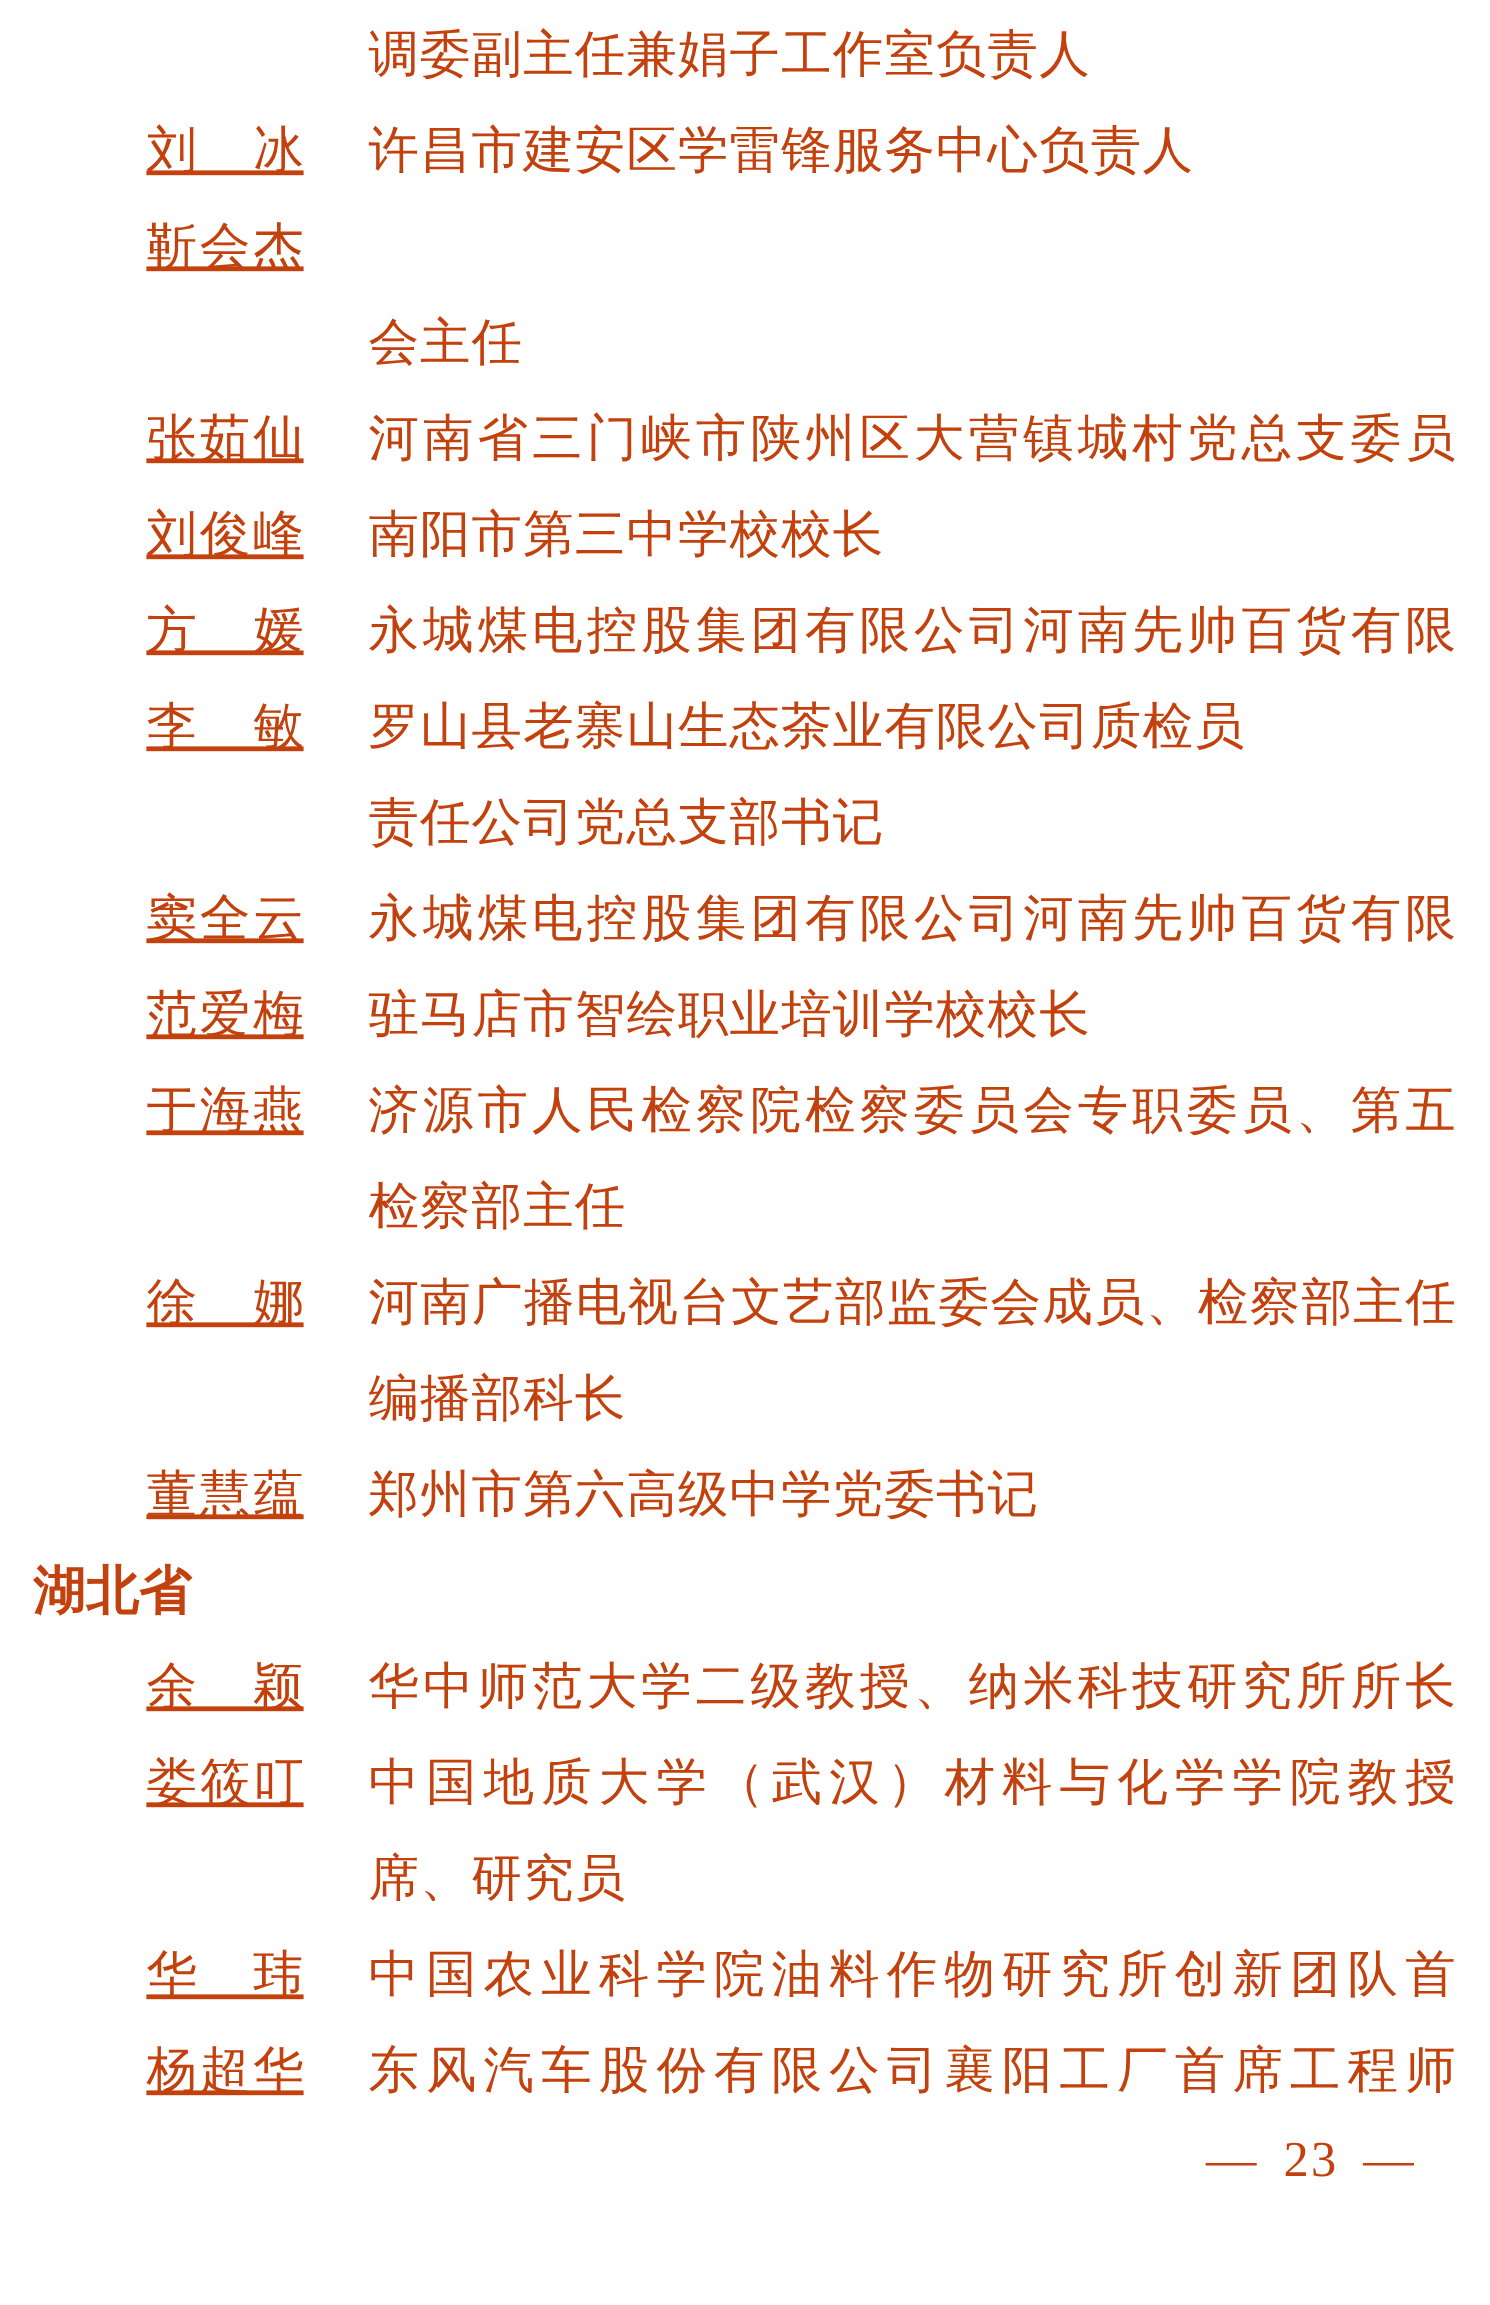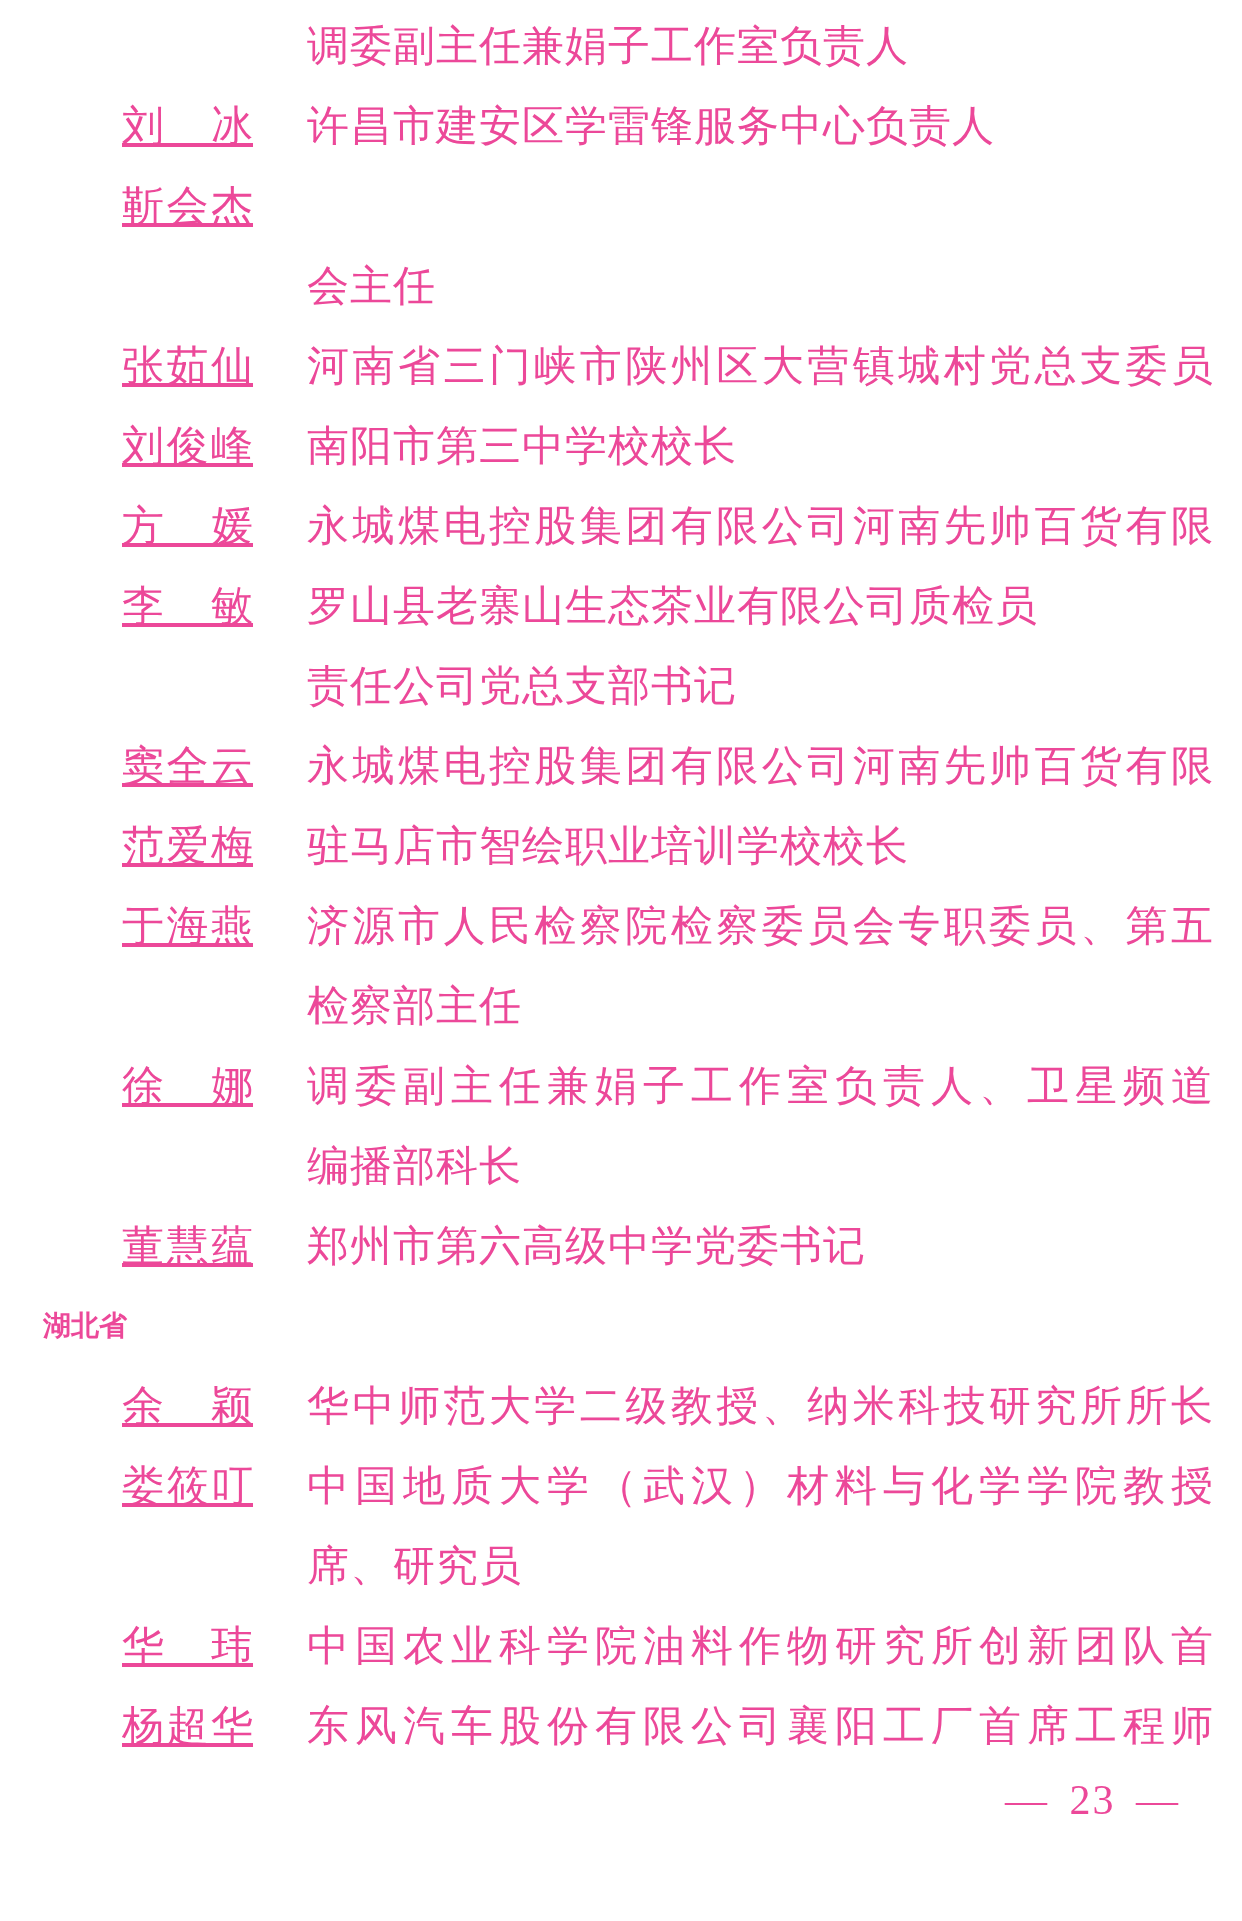--- a/index.html
+++ b/index.html
@@ -1,21 +1,21 @@
 <!DOCTYPE html>
 <html><head>
 <meta charset="utf-8">
 <style>
   html, body { margin: 0; padding: 0; }
   .page {
     position: relative;
     width: 1242px;
     height: 1921px;
     background: #ffffff;
-    color: #ec4899;
+    color: #c2410c;
     font-family: "Liberation Serif", "DejaVu Serif", serif;
     overflow: hidden;
   }
   .content {
     position: absolute;
     top: 6px;
     left: 0;
     width: 100%;
   }
   .line { position: relative; height: 80px; }
@@ -48,24 +48,23 @@
     white-space: normal;
     text-align: justify;
     text-align-last: justify;
   }
   .section-title {
     position: absolute;
     left: 28px;
     top: 0;
     height: 80px;
     line-height: 80px;
-    font-size: 28px;
+    font-size: 44px;
     font-weight: bold;
     font-family: "Liberation Sans", "DejaVu Sans", sans-serif;
-    margin-left: 15px;
   }
   .page-number {
     position: absolute;
     top: 1776px;
     right: 62px;
     font-size: 42px;
     letter-spacing: 2px;
     word-spacing: 8px;
   }
 </style>
@@ -133,21 +132,21 @@
     <span class="title stretch">济源市人民检察院检察委员会专职委员、第五</span>
   </div>
 
   <div class="line">
     <span class="name"></span>
     <span class="title">检察部主任</span>
   </div>
 
   <div class="line">
     <span class="name">徐娜</span>
-    <span class="title stretch">调委副主任兼娟子工作室负责人、卫星频道</span>
+    <span class="title stretch">河南广播电视台文艺部监委会成员、检察部主任</span>
   </div>
 
   <div class="line">
     <span class="name"></span>
     <span class="title">编播部科长</span>
   </div>
 
   <div class="line">
     <span class="name">董慧蕴</span>
     <span class="title">郑州市第六高级中学党委书记</span>

